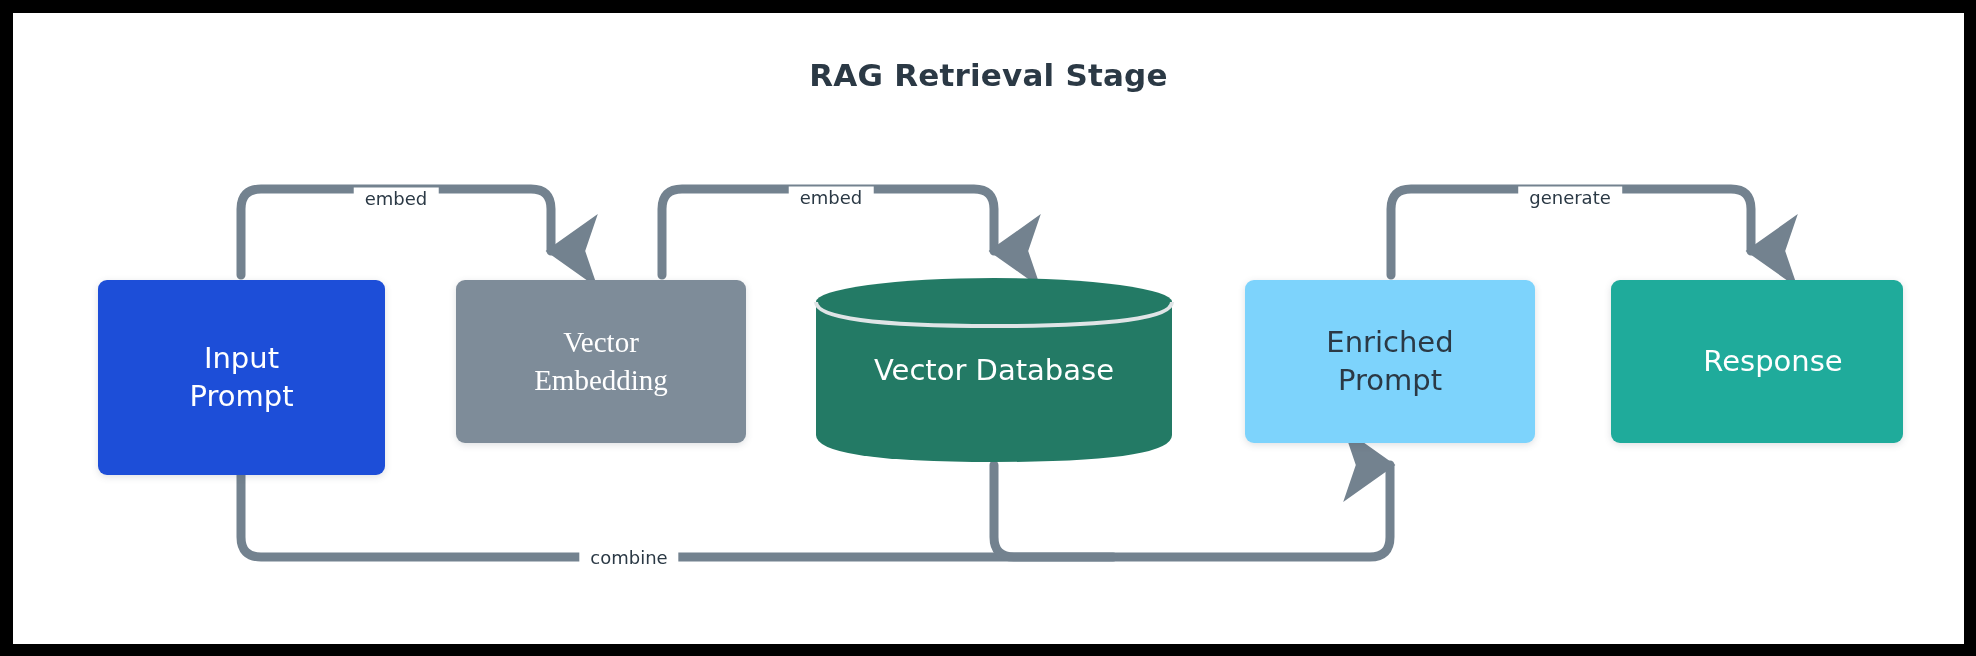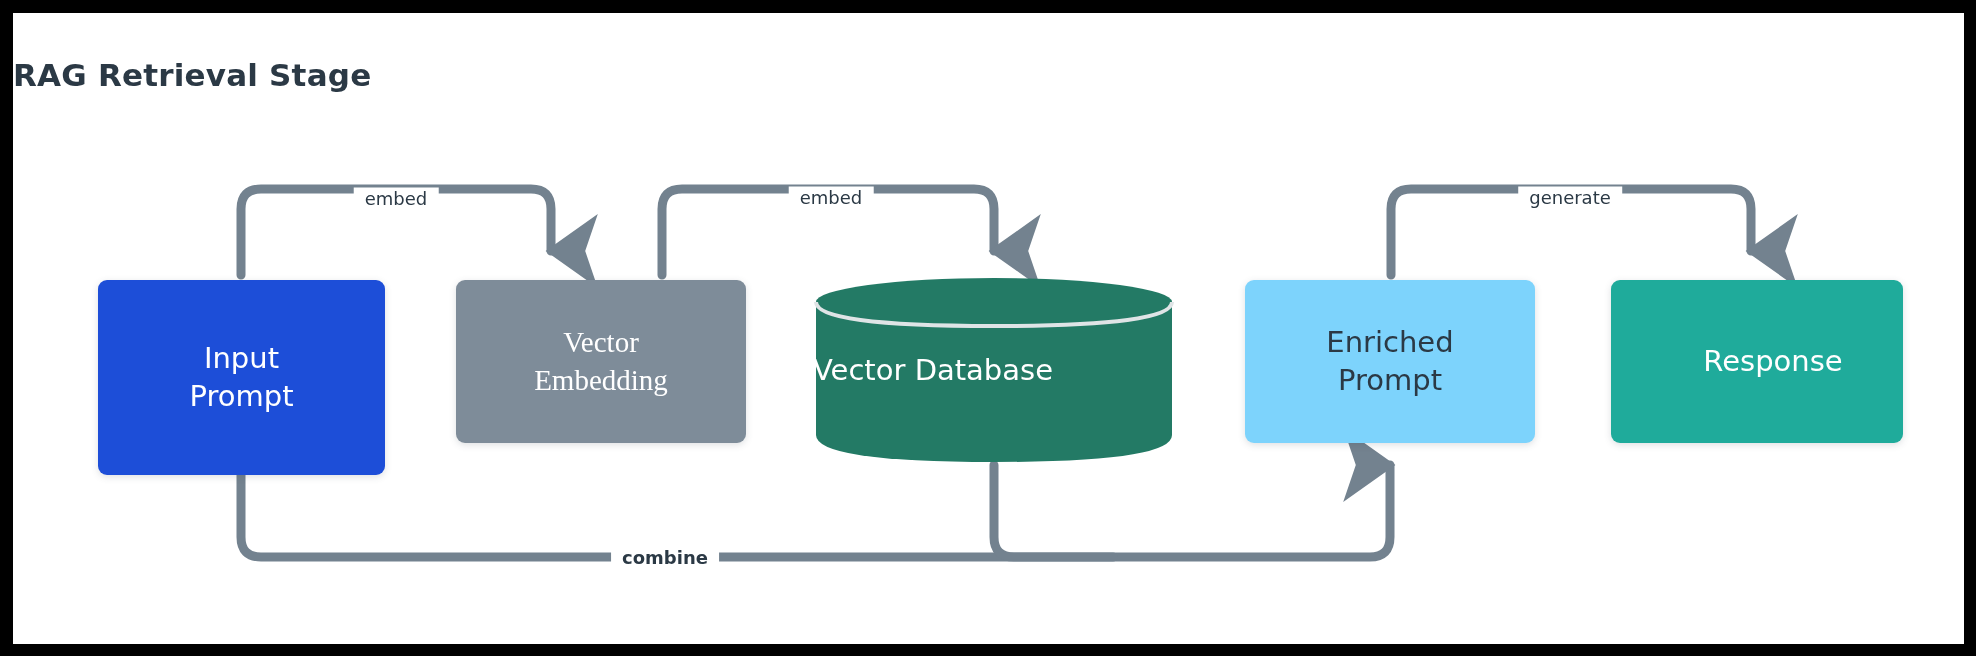--- a/index.html
+++ b/index.html
@@ -21,21 +21,21 @@
     position: relative;
     width: 100%;
     height: 100%;
     background: #ffffff;
     overflow: hidden;
   }
   #diagram-title {
     position: absolute;
     left: 0; right: 0;
     top: 44px;
-    text-align: left;
+    text-align: center;
     font-size: 31px;
     font-weight: bold;
     color: #2b3945;
     letter-spacing: 0.2px;
   }
   svg#wires {
     position: absolute;
     left: 0; top: 0;
     width: 1950px; height: 631px;
   }
@@ -57,20 +57,21 @@
     background: #ffffff;
     color: #2b3945;
     font-size: 18px;
     padding: 0 11px;
     white-space: nowrap;
   }
   .cyl-wrap { position: absolute; }
   .cyl-label {
     position: absolute;
     left: 0; right: 0;
+    text-align: center;
     font-size: 29px;
     color: #ffffff;
   }
 </style>
 </head>
 <body>
 
 <div id="frame">
   <div id="canvas">
 
@@ -93,21 +94,21 @@
       <path d="M1378,262 L1378,196 Q1378,176 1398,176 L1718,176 Q1738,176 1738,196 L1738,238" fill="none" stroke="#73828f" stroke-width="9" stroke-linecap="round" marker-end="url(#arrowDown)"></path>
 
       <path d="M228,436 L228,524 Q228,544 248,544 L1357,544 Q1377,544 1377,524 L1377,452" fill="none" stroke="#73828f" stroke-width="9" stroke-linecap="round" marker-end="url(#arrowUp)"></path>
 
       <path d="M981,452 L981,524 Q981,544 1001,544 L1100,544" fill="none" stroke="#73828f" stroke-width="9" stroke-linecap="round"></path>
     </svg>
 
     <div class="edge-label" style="left:383px; top:185px;">embed</div>
     <div class="edge-label" style="left:818px; top:184px;">embed</div>
     <div class="edge-label" style="left:1557px; top:184px;">generate</div>
-    <div class="edge-label" style="left:652px; top:544px;font-weight:bold;">combine</div>
+    <div class="edge-label" style="left:616px; top:544px;">combine</div>
 
     <div class="node" style="left:85px; top:267px; width:287px; height:195px; background:#1d4ed8; color:#ffffff;">Input
 Prompt</div>
 
     <div class="node" style="left:443px; top:267px; width:290px; height:163px; background:#7e8c99; color:#ffffff;font-family:Liberation Serif, serif;">Vector
 Embedding</div>
 
     <div class="cyl-wrap" style="left:800px; top:262px; width:362px; height:190px;">
       <svg width="362" height="190" viewBox="0 0 362 190">
         <path d="M3,27 L3,160 Q3,187 181,187 Q359,187 359,160 L359,27 Z" fill="#237a65"></path>

